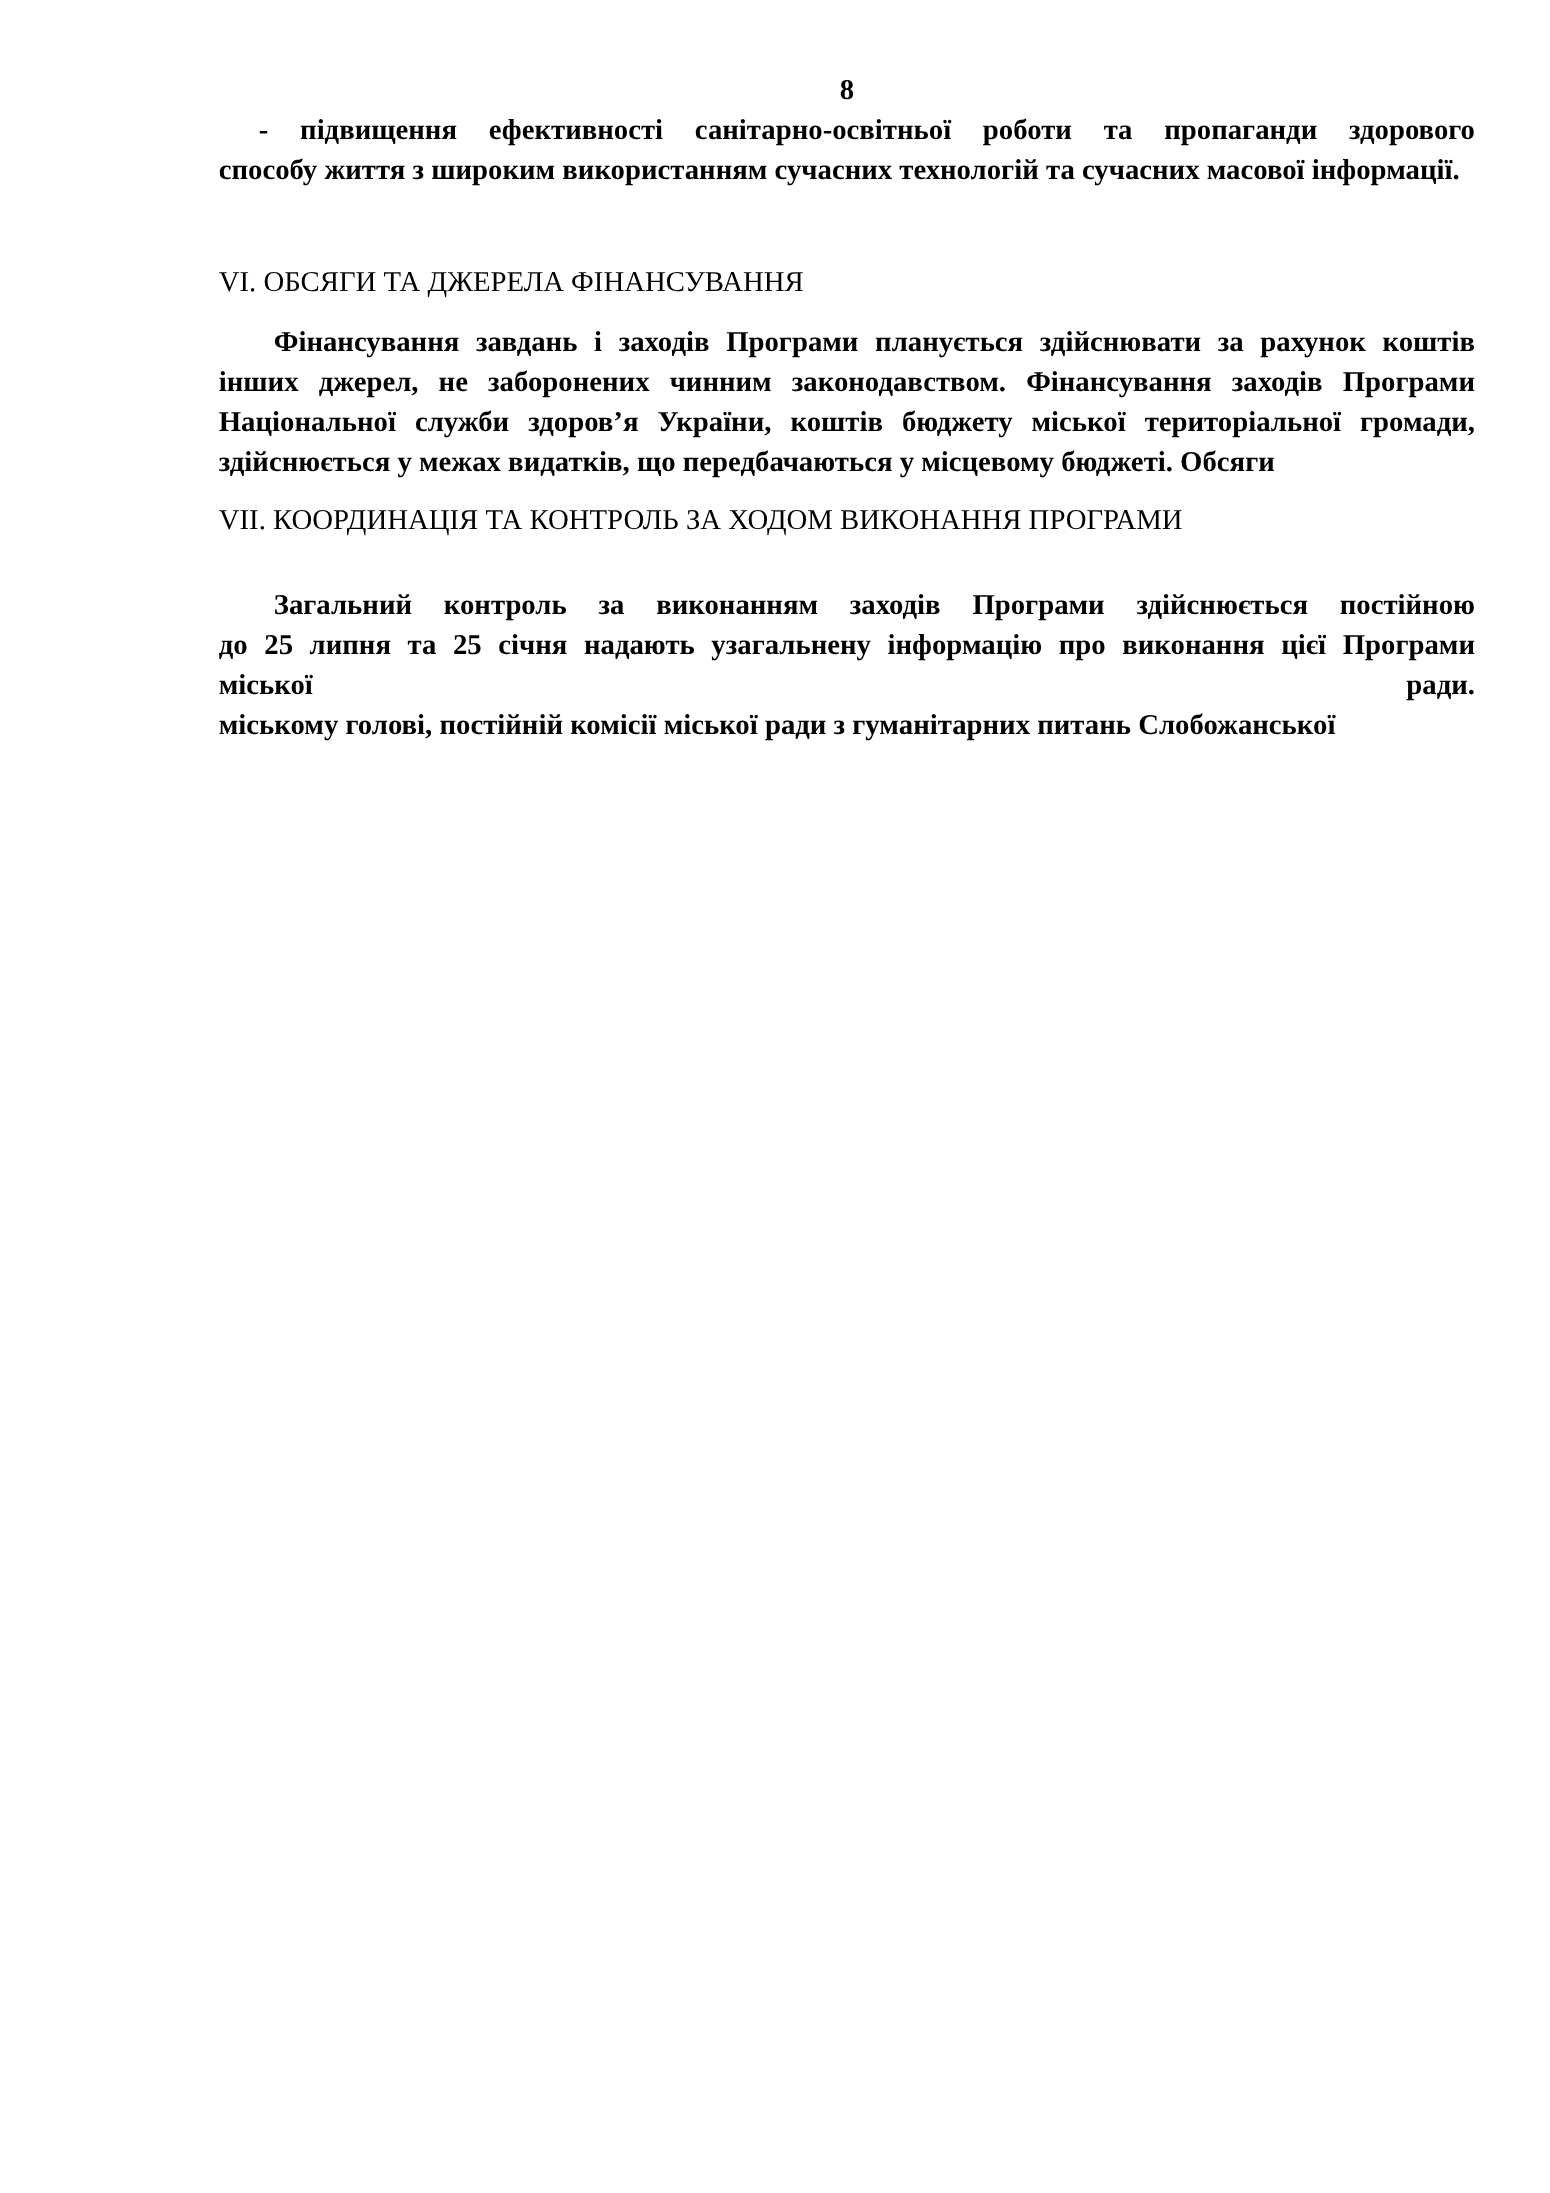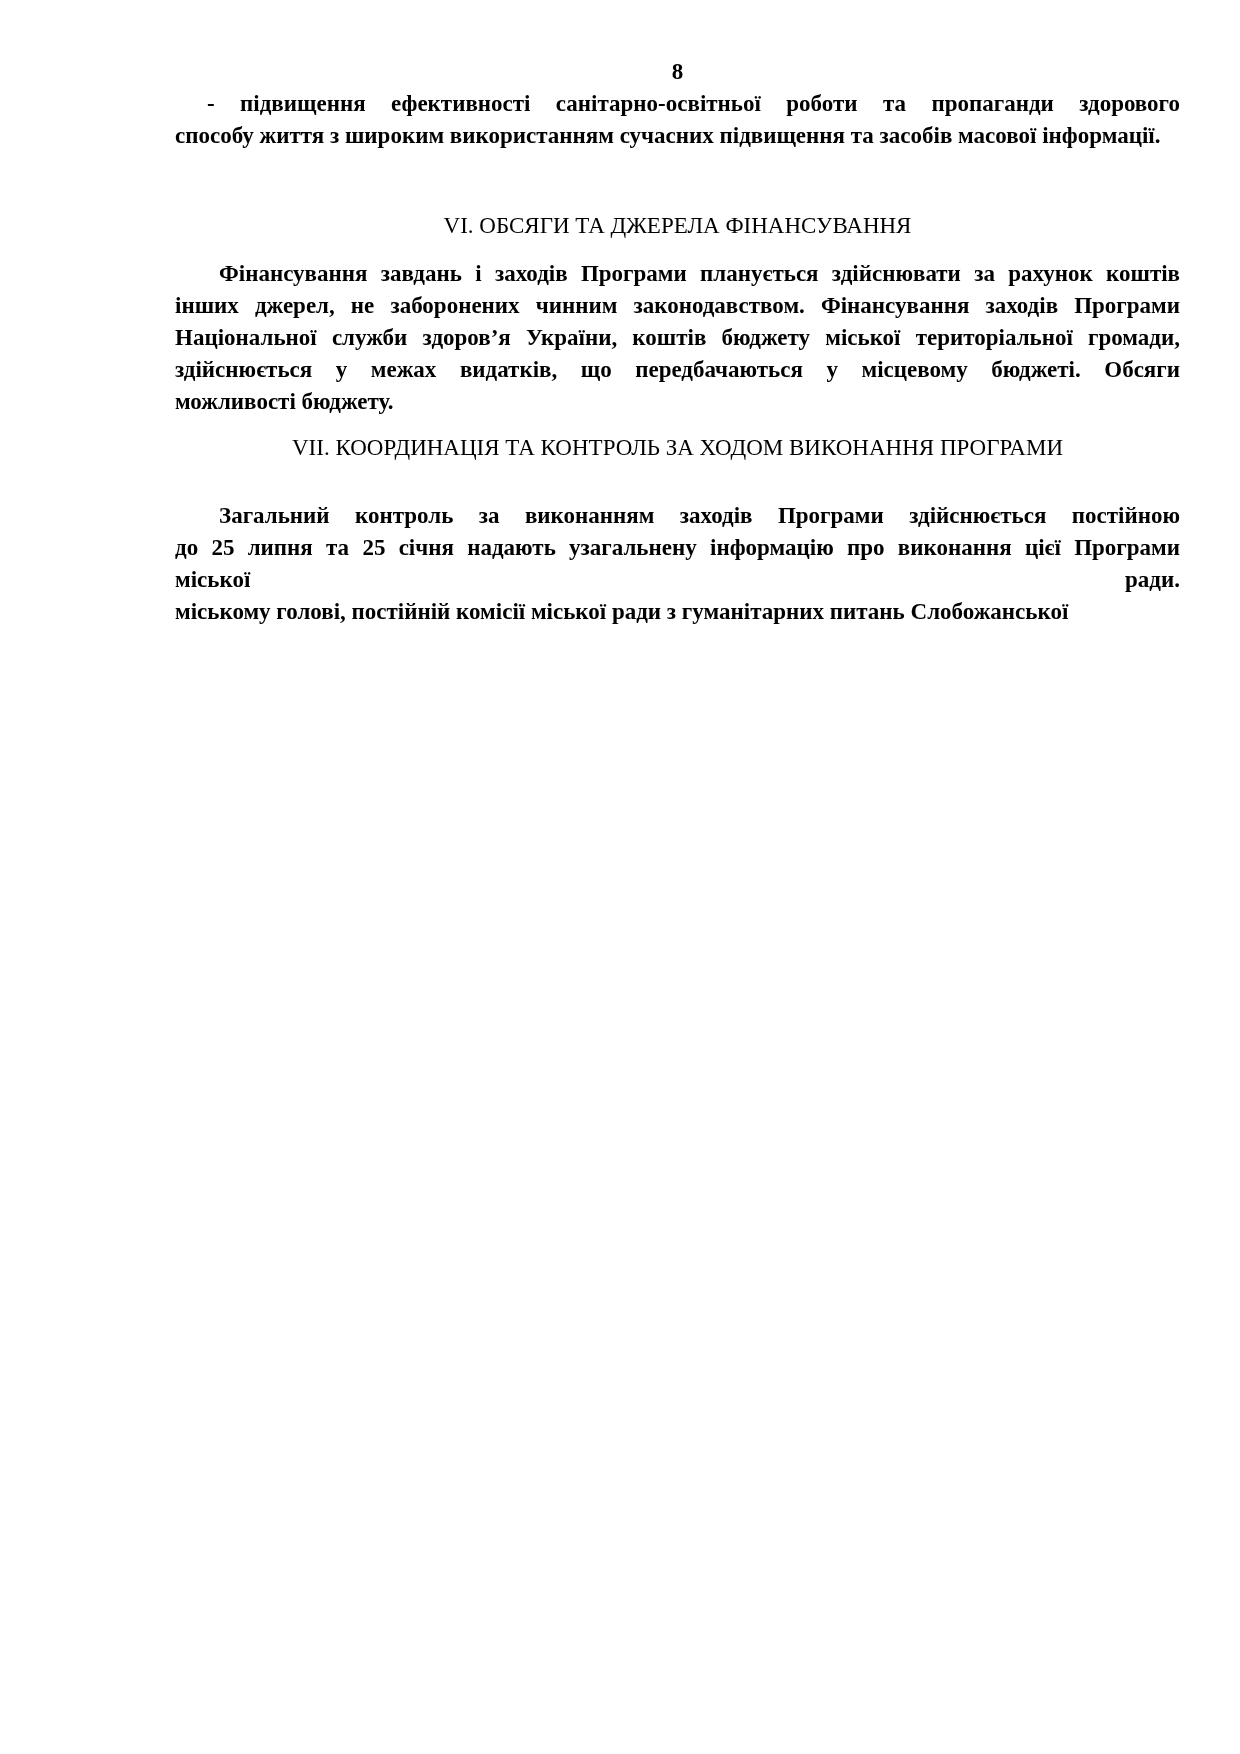--- a/index.html
+++ b/index.html
@@ -37,50 +37,49 @@
   .para .line:last-child {
     text-align-last: left;
   }
   .para .line:first-child {
     text-indent: 44px;
   }
   .para.intro .line:first-child {
     text-indent: 32px;
   }
   .heading {
-    text-align: center;
+    text-align: left;
     font-weight: normal;
   }
   .heading.h-vi  { margin-top: 58px; }
   .para.p-finance { margin-top: 16px; }
   .heading.h-vii { margin-top: 14px; }
   .para.p-control { margin-top: 36px; }
   .para.intro { }
 </style>
 </head>
 <body>
 
 <div class="page">
   <div class="content">
 
     <div class="page-number">8</div>
 
     <div class="para intro">
         <div class="line">- підвищення ефективності санітарно-освітньої роботи та пропаганди здорового</div>
-        <div class="line">способу життя з широким використанням сучасних підвищення та засобів масової інформації.</div>
+        <div class="line">способу життя з широким використанням сучасних технологій та сучасних масової інформації.</div>
       </div>
 
     <div class="heading h-vi">VI. ОБСЯГИ ТА ДЖЕРЕЛА ФІНАНСУВАННЯ</div>
 
     <div class="para p-finance">
         <div class="line">Фінансування завдань і заходів Програми планується здійснювати за рахунок коштів</div>
         <div class="line">інших джерел, не заборонених чинним законодавством. Фінансування заходів Програми</div>
         <div class="line">Національної служби здоров’я України, коштів бюджету міської територіальної громади,</div>
         <div class="line">здійснюється у межах видатків, що передбачаються у місцевому бюджеті. Обсяги</div>
-        <div class="line">можливості бюджету.</div>
       </div>
 
     <div class="heading h-vii">VII. КООРДИНАЦІЯ ТА КОНТРОЛЬ ЗА ХОДОМ ВИКОНАННЯ ПРОГРАМИ</div>
 
     <div class="para p-control">
         <div class="line">Загальний контроль за виконанням заходів Програми здійснюється постійною</div>
         <div class="line">до 25 липня та 25 січня надають узагальнену інформацію про виконання цієї Програми</div>
         <div class="line">міської ради.</div>
         <div class="line">міському голові, постійній комісії міської ради з гуманітарних питань Слобожанської</div>
       </div>

